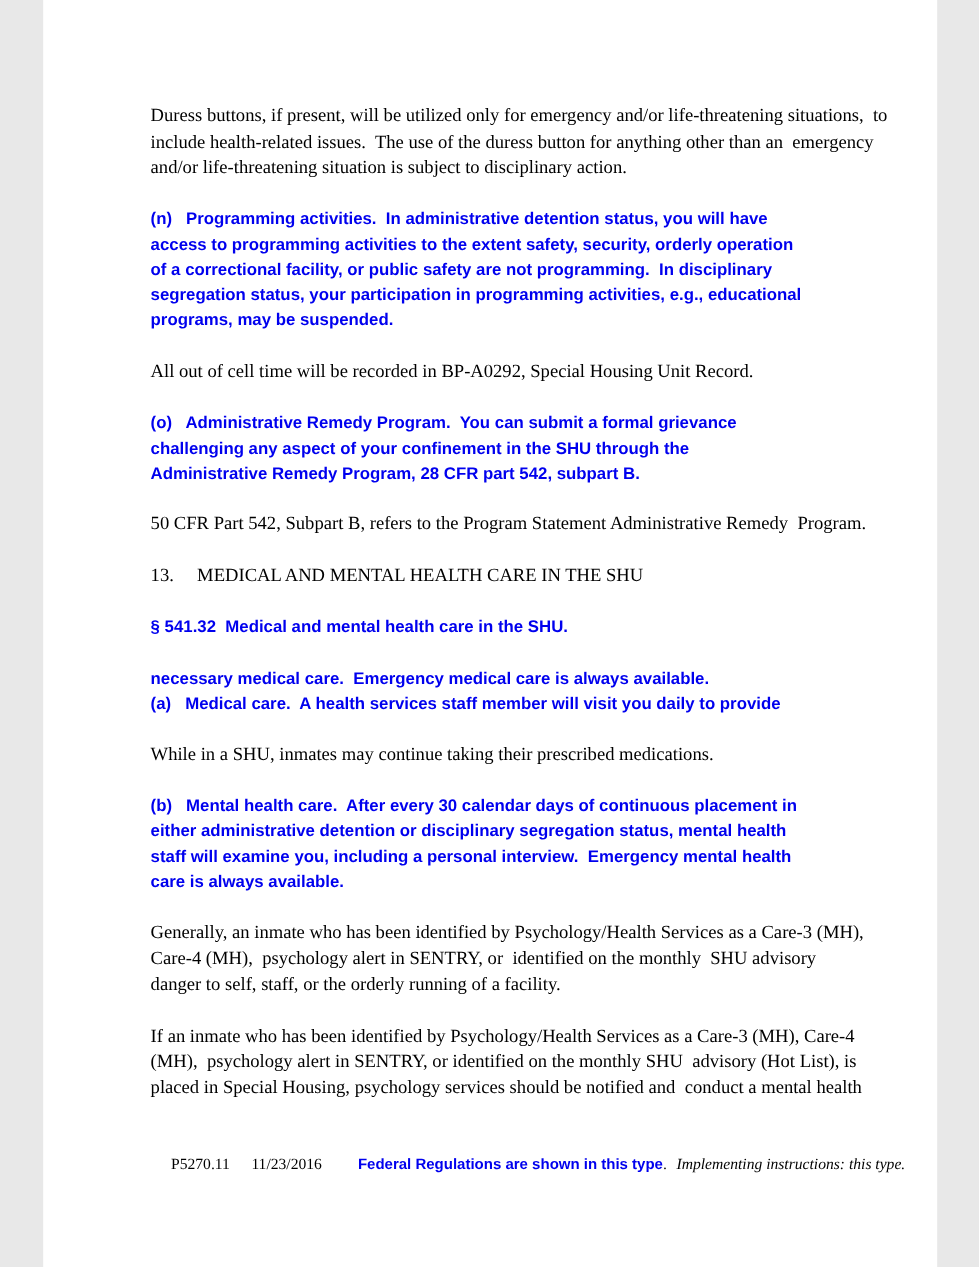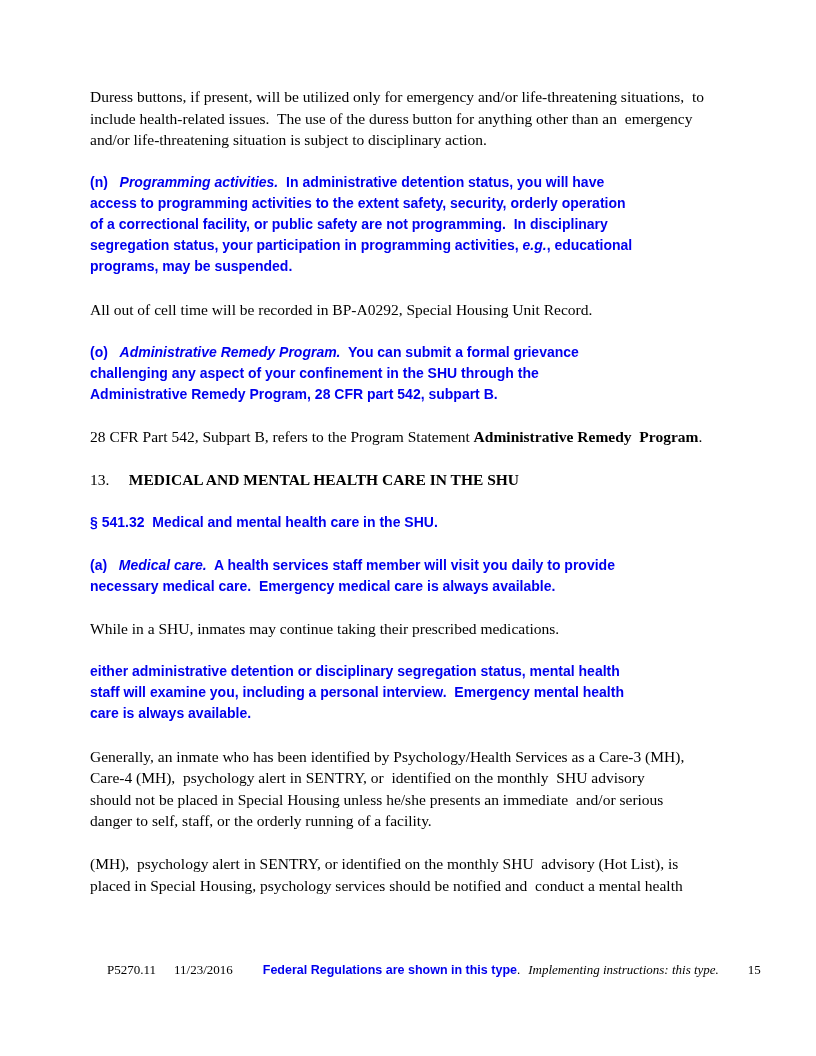--- a/index.html
+++ b/index.html
@@ -1,18 +1,18 @@
 <!DOCTYPE html>
 <html><head>
 <meta charset="utf-8">
 <style>
   html, body { margin: 0; padding: 0; background: #e8e8e8; }
   .page {
     position: relative;
-    width: 816px;
+    width: 745px;
     height: 1056px;
     margin: 0 auto;
     background: #ffffff;
     overflow: hidden;
   }
   .content {
     position: absolute;
     left: 90px;
     top: 86px;
     width: 645px;
@@ -26,22 +26,22 @@
     line-height: 21.5px;
     color: #000000;
   }
   .para.blue .line {
     font-family: "Liberation Sans", sans-serif;
     font-size: 14px;
     font-weight: bold;
     line-height: 21px;
     color: #0000EE;
   }
-  .seg-b { font-weight: bold; margin-top: 28px; }
-  .seg-i { font-style: italic; }
+  .seg-b { font-weight: normal; margin-top: 28px; }
+  .seg-i { }
   .footer {
     position: absolute;
     left: 94px;
     top: 946px;
     width: 640px;
     white-space: pre;
     font-family: "Liberation Serif", serif;
     font-size: 13px;
     color: #000000;
   }
@@ -77,47 +77,48 @@
       </div>
       <div class="para serif">
         <div class="line"><span class="">All out of cell time will be recorded in BP-A0292, Special Housing Unit Record.</span></div>
       </div>
       <div class="para blue">
         <div class="line"><span class="">(o)   </span><span class="seg-i">Administrative Remedy Program.</span><span class="">  You can submit a formal grievance</span></div>
         <div class="line"><span class="">challenging any aspect of your confinement in the SHU through the</span></div>
         <div class="line"><span class="">Administrative Remedy Program, 28 CFR part 542, subpart B.</span></div>
       </div>
       <div class="para serif">
-        <div class="line"><span class="">28 CFR Part 542, Subpart B, refers to the Program Statement </span><span class="seg-b ">Administrative Remedy  Program</span><span class="">.</span></div>
+        <div class="line"><span class="">50 CFR Part 542, Subpart B, refers to the Program Statement </span><span class="seg-b ">Administrative Remedy  Program</span><span class="">.</span></div>
       </div>
       <div class="para serif">
         <div class="line"><span class="">13.     </span><span class="seg-b ">MEDICAL AND MENTAL HEALTH CARE IN THE SHU</span></div>
       </div>
       <div class="para blue">
         <div class="line"><span class="">§ 541.32  Medical and mental health care in the SHU.</span></div>
       </div>
       <div class="para blue">
+        <div class="line"><span class="">necessary medical care.  Emergency medical care is always available.</span></div>
         <div class="line"><span class="">(a)   </span><span class="seg-i">Medical care.</span><span class="">  A health services staff member will visit you daily to provide</span></div>
-        <div class="line"><span class="">necessary medical care.  Emergency medical care is always available.</span></div>
       </div>
       <div class="para serif">
         <div class="line"><span class="">While in a SHU, inmates may continue taking their prescribed medications.</span></div>
       </div>
       <div class="para blue">
+        <div class="line"><span class="">(b)   </span><span class="seg-i">Mental health care.</span><span class="">  After every 30 calendar days of continuous placement in</span></div>
         <div class="line"><span class="">either administrative detention or disciplinary segregation status, mental health</span></div>
         <div class="line"><span class="">staff will examine you, including a personal interview.  Emergency mental health</span></div>
         <div class="line"><span class="">care is always available.</span></div>
       </div>
       <div class="para serif">
         <div class="line"><span class="">Generally, an inmate who has been identified by Psychology/Health Services as a Care-3 (MH),</span></div>
         <div class="line"><span class="">Care-4 (MH),  psychology alert in SENTRY, or  identified on the monthly  SHU advisory</span></div>
-        <div class="line"><span class="">should not be placed in Special Housing unless he/she presents an immediate  and/or serious</span></div>
         <div class="line"><span class="">danger to self, staff, or the orderly running of a facility.</span></div>
       </div>
       <div class="para serif">
+        <div class="line"><span class="">If an inmate who has been identified by Psychology/Health Services as a Care-3 (MH), Care-4</span></div>
         <div class="line"><span class="">(MH),  psychology alert in SENTRY, or identified on the monthly SHU  advisory (Hot List), is</span></div>
         <div class="line"><span class="">placed in Special Housing, psychology services should be notified and  conduct a mental health</span></div>
       </div>
     </div>
 
   <div class="footer">
     <span class="doc-num">P5270.11</span><span class="doc-date">11/23/2016</span><span class="fed-note">Federal Regulations are shown in this type</span><span>.</span><span class="impl-note">Implementing instructions: this type.</span><span class="page-num">15</span>
   </div>
 
 </div>

